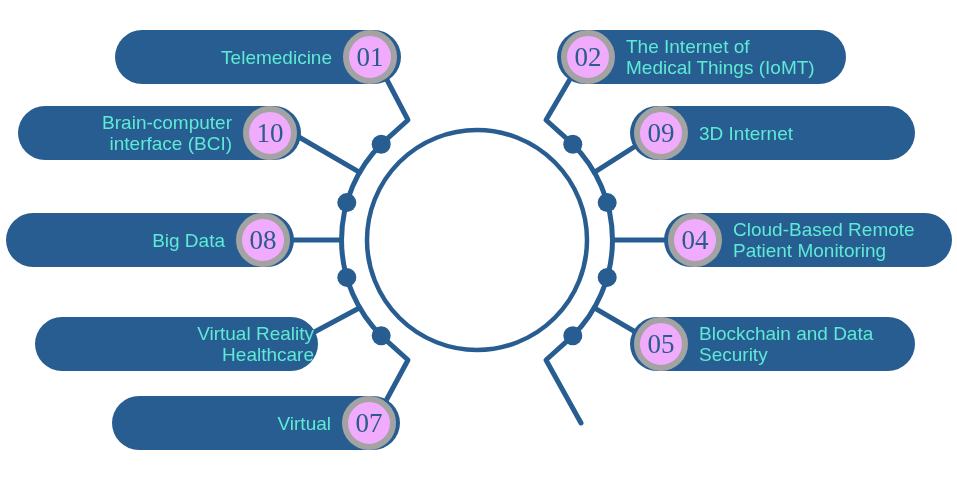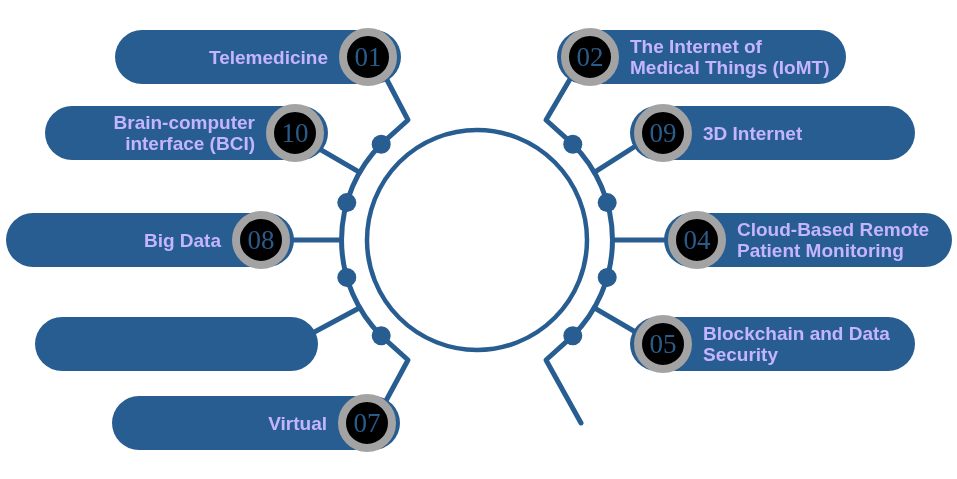--- a/index.html
+++ b/index.html
@@ -8,41 +8,41 @@
     font-family:"Liberation Sans",sans-serif;overflow:hidden;
   }
   svg.wires{position:absolute;left:0;top:0;}
   .pill{
     position:absolute;height:54px;border-radius:27px;background:#285d91;
     display:flex;align-items:center;gap:11px;box-sizing:border-box;
   }
   .pill.left{justify-content:flex-end;padding-right:4px;}
   .pill.right{justify-content:flex-start;padding-left:4px;}
   .label{
-    color:#c4b5fd;font-size:19px;line-height:21px;white-space:pre-line;font-weight:bold;
+    color:#5eead4;font-size:19px;line-height:21px;white-space:pre-line;
   }
   .pill.left .label{text-align:right;}
   .pill.right .label{text-align:left;}
   .num{
     flex:0 0 auto;width:42px;height:42px;border-radius:50%;
-    background:#000000;border:8px solid #a3a3a3;color:#2a5c8b;
+    background:#f0abfc;border:6px solid #a3a3a3;color:#2a5c8b;
     display:flex;align-items:center;justify-content:center;
     font-family:"Liberation Serif",serif;font-size:27px;line-height:1;
   }
   
   .p1 {left:115px;top:30px; width:286px;}
   .p2 {left:557px;top:30px; width:289px;}
   .p3 {left:630px;top:106px;width:285px;}
   .p4 {left:664px;top:213px;width:288px;}
   .p5 {left:630px;top:317px;width:285px;}
   .p6 {left:555px;top:396px;width:290px;}
   .p7 {left:112px;top:396px;width:288px;}
   .p8 {left:35px; top:317px;width:283px;}
   .p9 {left:6px;  top:213px;width:288px;}
-  .p10{left:45px; top:106px;width:283px;}
+  .p10{left:18px; top:106px;width:283px;}
 </style>
 </head>
 <body>
 
 <div class="stage">
 
   <svg class="wires" width="957" height="479" viewBox="0 0 957 479">
     <g stroke="#285d91" stroke-width="5" fill="none" stroke-linecap="round" stroke-linejoin="round">
 
       <polyline points="375,57 408,120 381.2,144.2"></polyline>
@@ -81,20 +81,22 @@
   <div class="pill left p10">
     <span class="label">Brain-computer
 interface (BCI)</span>
     <span class="num">10</span>
   </div>
   <div class="pill left p9">
     <span class="label">Big Data</span>
     <span class="num">08</span>
   </div>
   <div class="pill left p8">
+    <span class="label">Virtual Reality
+Healthcare</span>
   </div>
   <div class="pill left p7">
     <span class="label">Virtual</span>
     <span class="num">07</span>
   </div>
 
   <div class="pill right p2">
     <span class="num">02</span>
     <span class="label">The Internet of
 Medical Things (IoMT)</span>

